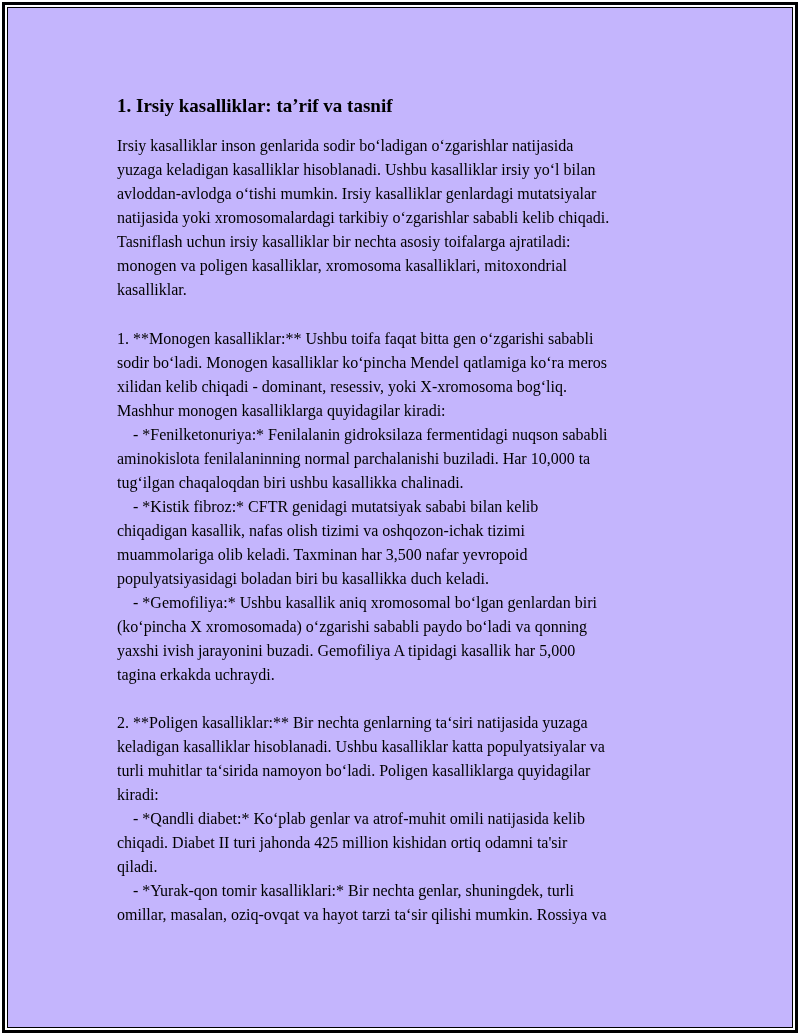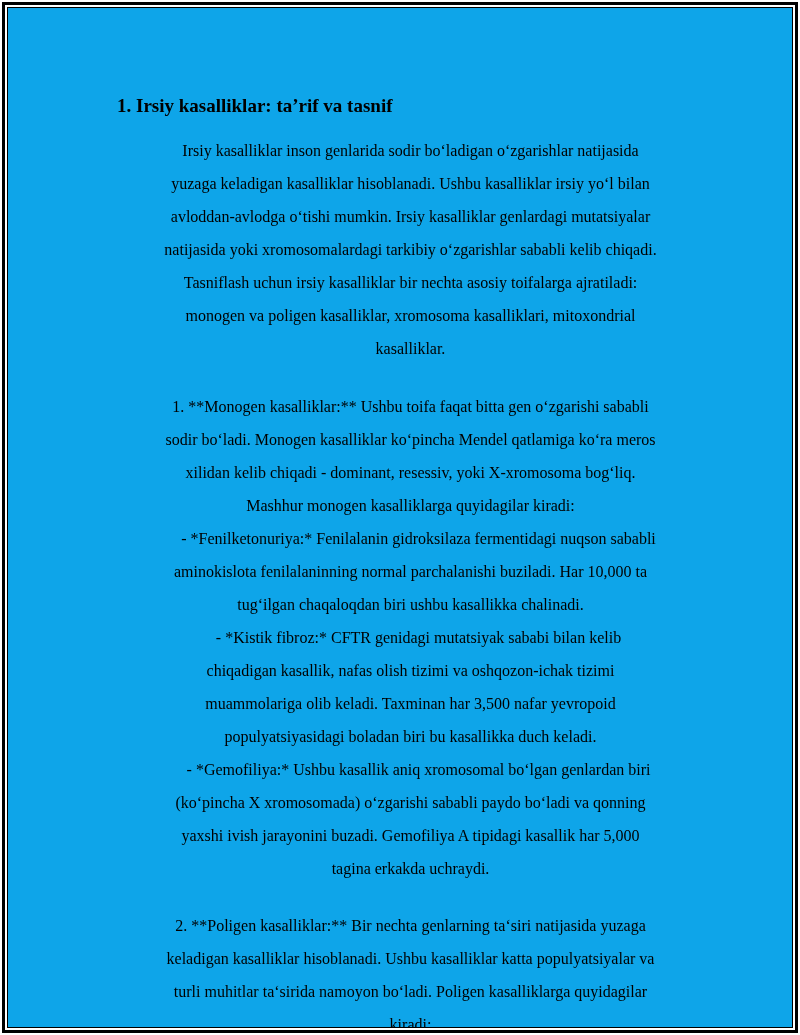--- a/index.html
+++ b/index.html
@@ -15,40 +15,40 @@
   .frame-outer {
     position: absolute;
     left: 2px; top: 2px; right: 2px; bottom: 2px;
     border: 3px solid #000000;
   }
   .frame-inner {
     position: absolute;
     left: 2px; top: 2px; right: 2px; bottom: 2px;
     border: 1px solid #000000;
     overflow: hidden;
-    background: #0ea5e9;
+    background: #c4b5fd;
   }
   .content {
     padding: 84px 88px 0 109px;
     color: #000000;
   }
   .doc-title {
     margin: 0 0 14px 0;
     font-size: 19px;
     line-height: 28px;
     font-weight: bold;
     color: #000000;
   }
   .para {
     margin: 0 0 24.5px 0;
     font-size: 16px;
-    line-height: 33px;
+    line-height: 24px;
     color: #000000;
     white-space: pre-wrap;
-    text-align: center;
+    text-align: left;
   }
 </style>
 </head>
 <body>
 
 <div class="frame-outer">
   <div class="frame-inner">
     <div class="content">
       <h1 class="doc-title">1. Irsiy kasalliklar: ta’rif va tasnif</h1>
       <p class="para">Irsiy kasalliklar inson genlarida sodir bo‘ladigan o‘zgarishlar natijasida

